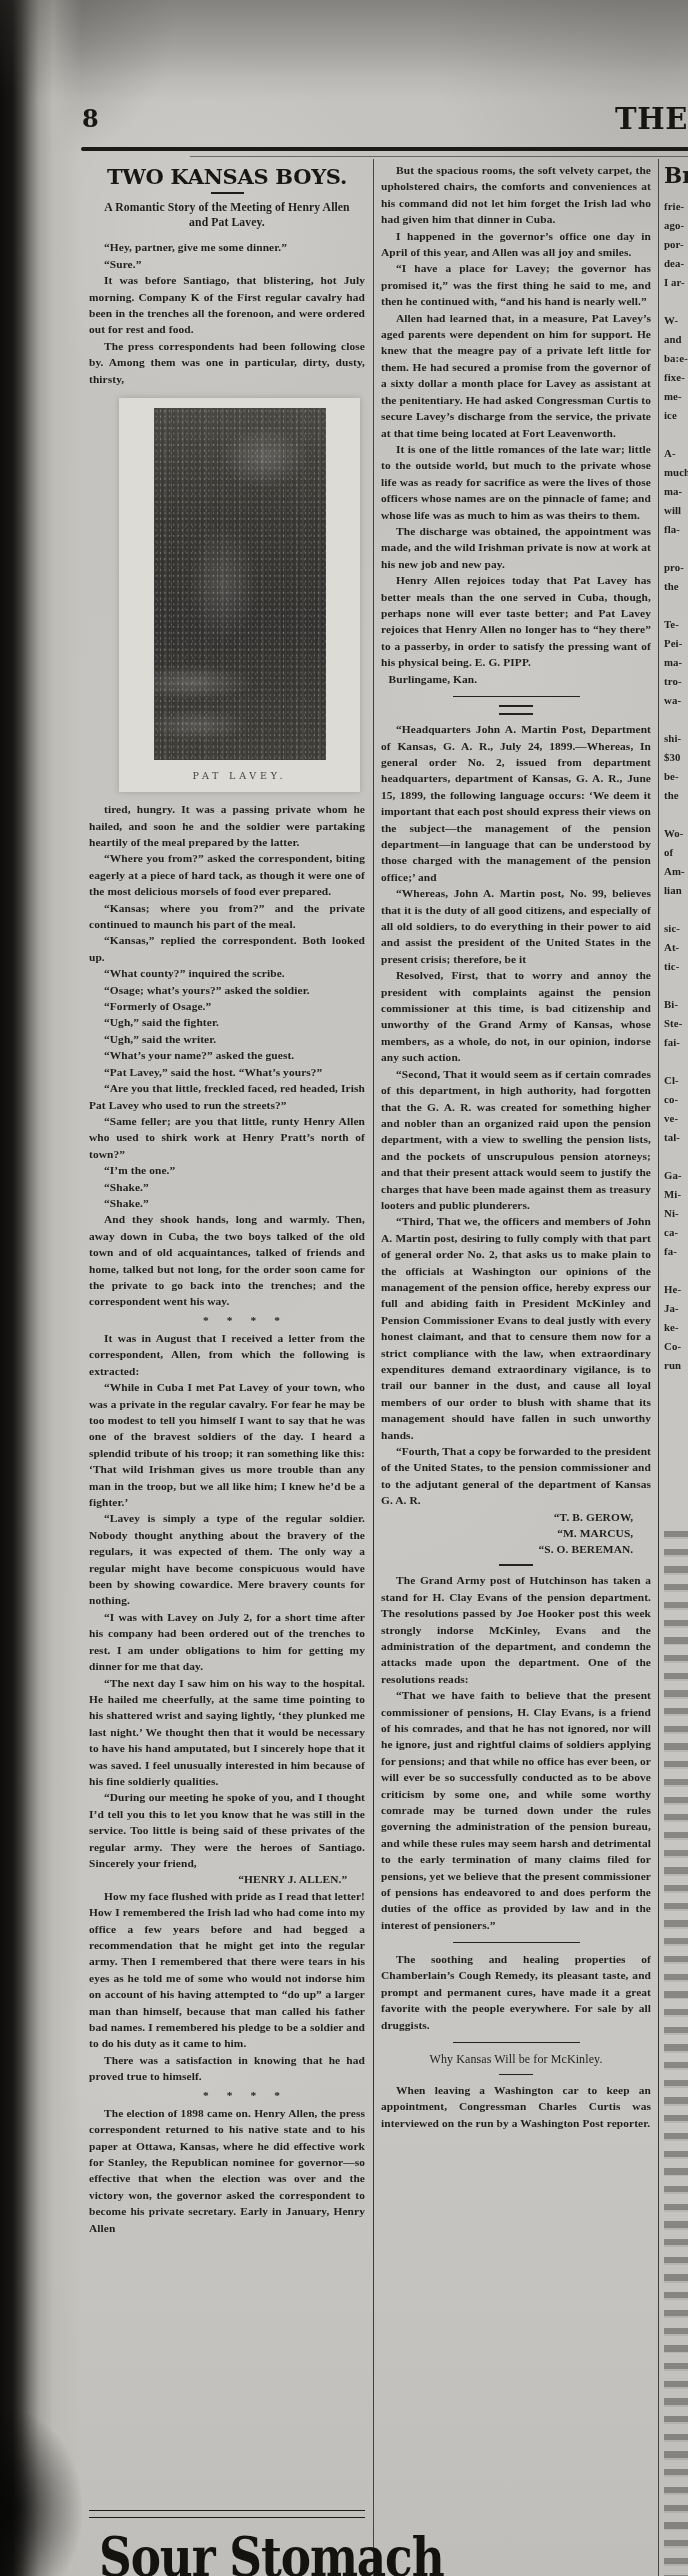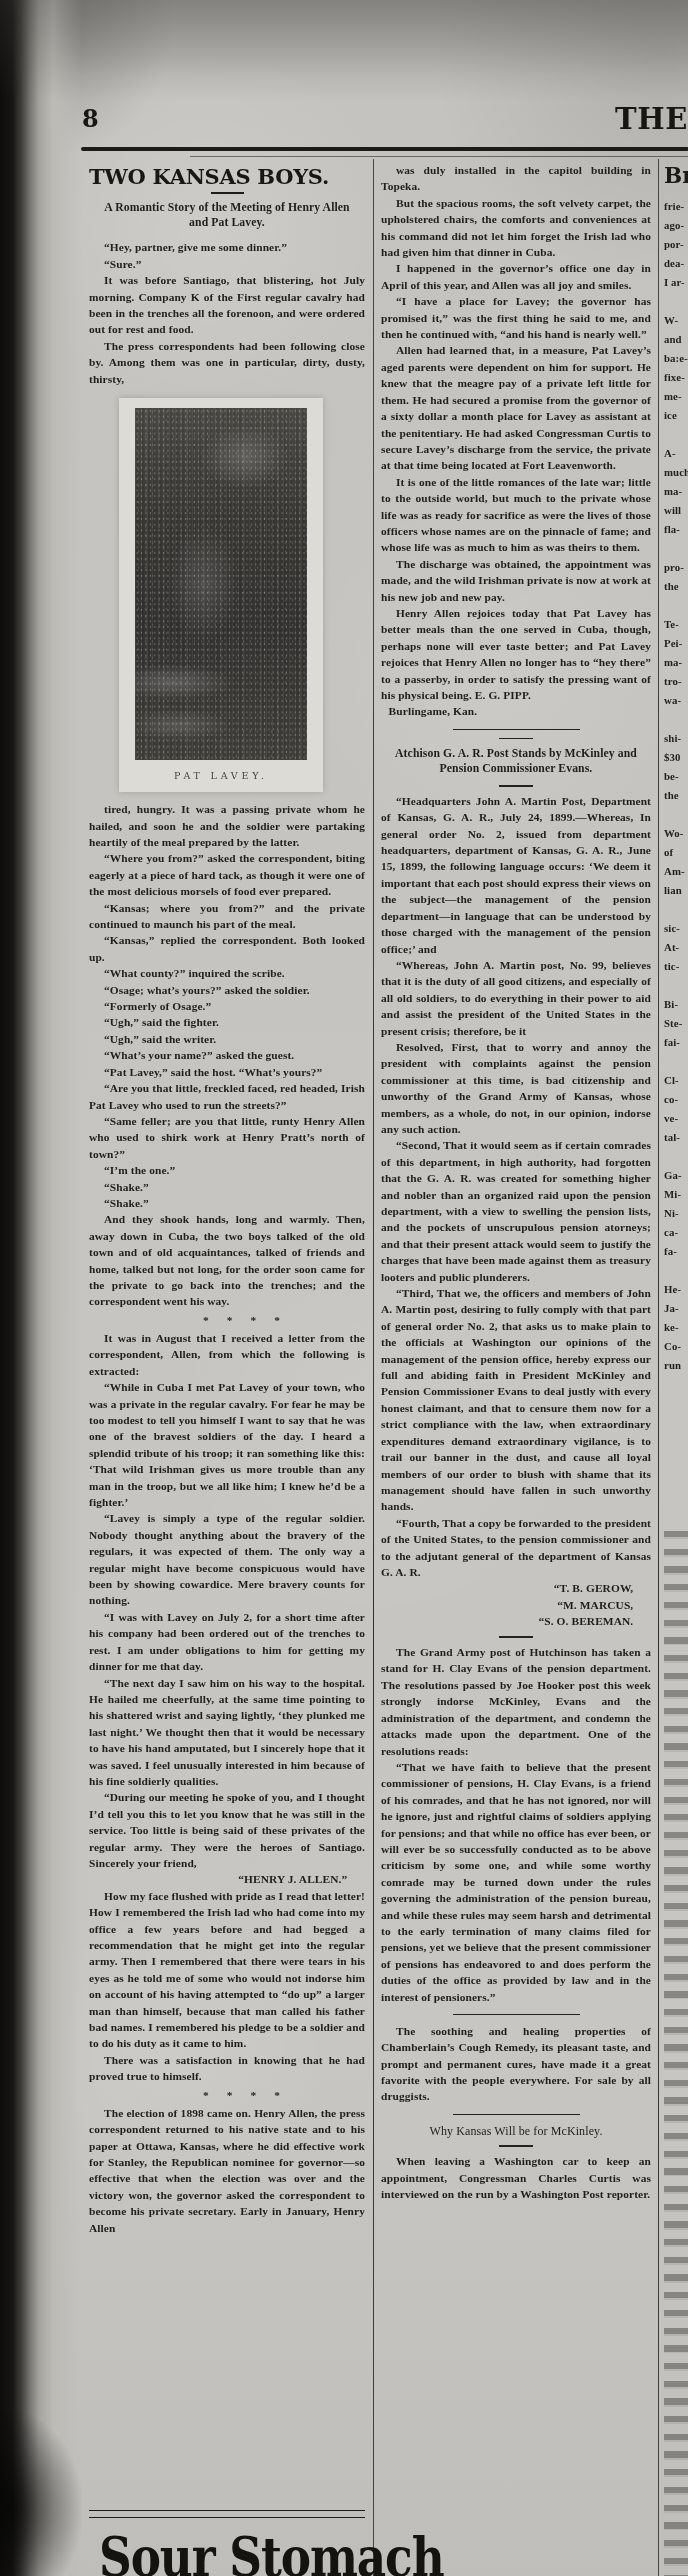--- a/index.html
+++ b/index.html
@@ -27,32 +27,32 @@
   .top-rule-echo{position:absolute;left:190px;top:156px;width:499px;height:1.3px;background:rgba(28,27,24,.55);}
   .vdiv{position:absolute;top:159px;bottom:0;width:1.3px;background:linear-gradient(#474642,#2d2c29 70%,#474642);}
   .vdiv-1{left:373px;} .vdiv-2{left:658px;}
 
   .col{position:absolute;font-size:11.4px;line-height:16.4px;letter-spacing:0.1px;}
   .col-left{left:89px;top:162px;width:276px;}
   .col-mid{left:381px;top:162px;width:270px;}
   .col-right{left:664px;top:163px;width:25px;height:1360px;overflow:hidden;}
 
   .para{margin:0;text-indent:15px;text-align:justify;font-weight:bold;}
-  .headline1{margin:2.5px 0 1.3px;font:bold 21px/24px "DejaVu Serif",serif;letter-spacing:-0.3px;color:#181713;}
+  .headline1{margin:2.5px 0 1.3px;text-align:center;font:bold 21px/24px "DejaVu Serif",serif;letter-spacing:-0.3px;color:#181713;}
   .headline2{margin:1.3px 0 1.3px;text-align:center;font:bold 19px/23px "DejaVu Serif",serif;letter-spacing:-0.3px;color:#181713;}
   .subhead{margin:3.8px 0 8.9px;text-align:center;font-weight:bold;font-size:11.7px;line-height:15px;padding:0 8.9px;}
   .subhead2{margin:3.8px 0 1.3px;text-align:center;font-weight:normal;font-size:12px;}
   .rule-short{width:33px;height:1.9px;background:#1d1c19;margin:3.8px auto 6.3px;}
   .rule-med{width:127px;height:1.3px;background:#23221f;margin:8.9px auto 7.6px;}
   .rule-dash{width:34px;height:1.9px;background:#23221f;margin:6.3px auto;}
   .stars{margin:1.9px 0;text-align:center;padding-left:29px;font-weight:bold;word-spacing:15px;}
   .sig{margin:0;text-align:right;padding-right:17.7px;font-weight:bold;text-indent:0;}
   .dateline{margin:0;text-indent:7.6px;font-weight:bold;}
 
-  .photo-frame{width:204px;margin:11.4px auto 8.9px;background:#dcdbd6;padding:9.5px 0 11.4px;
+  .photo-frame{width:241px;margin:11.4px auto 8.9px;background:#dcdbd6;padding:9.5px 0 11.4px;
     box-shadow:0 0 6.3px rgba(0,0,0,.18);}
   .photo{width:172px;height:352px;margin:0 auto;
     background:
       radial-gradient(rgba(255,255,255,.28) 0.6px, transparent 1px),
       radial-gradient(rgba(255,255,255,.16) 0.6px, transparent 1.1px),
       radial-gradient(ellipse 70px 51px at 64% 14%, rgba(255,255,255,.16), transparent 62%),
       radial-gradient(ellipse 57px 95px at 40% 50%, rgba(255,255,255,.12), transparent 62%),
       radial-gradient(ellipse 89px 25px at 22% 78%, rgba(255,255,255,.18), transparent 70%),
       radial-gradient(ellipse 76px 23px at 25% 90%, rgba(255,255,255,.14), transparent 70%),
       repeating-linear-gradient(90deg, rgba(255,255,255,.05) 0 1.3px, rgba(0,0,0,.06) 1.3px 3.2px, transparent 3.2px 5.7px),
@@ -136,34 +136,32 @@
         <p class="para">There was a satisfaction in knowing that he had proved true to himself.</p>
       </div>
     <p class="stars">* * * *</p>
     <div>
         <p class="para">The election of 1898 came on.  Henry Allen, the press correspondent returned to his native state and to his paper at Ottawa, Kansas, where he did effective work for Stanley, the Republican nominee for governor—so effective that when the election was over and the victory won, the governor asked the correspondent to become his private secretary.  Early in January, Henry Allen</p>
       </div>
   </div>
 
   <div class="col col-mid">
     <div>
-        <p class="para">was duly installed in the capitol building in Topeka.</p>
         <p class="para">But the spacious rooms, the soft velvety carpet, the upholstered chairs, the comforts and conveniences at his command did not let him forget the Irish lad who had given him that dinner in Cuba.</p>
         <p class="para">I happened in the governor’s office one day in April of this year, and Allen was all joy and smiles.</p>
         <p class="para">“I have a place for Lavey; the governor has promised it,” was the first thing he said to me, and then he continued with, “and his hand is nearly well.”</p>
         <p class="para">Allen had learned that, in a measure, Pat Lavey’s aged parents were dependent on him for support.  He knew that the meagre pay of a private left little for them.  He had secured a promise from the governor of a sixty dollar a month place for Lavey as assistant at the penitentiary.  He had asked Congressman Curtis to secure Lavey’s discharge from the service, the private at that time being located at Fort Leavenworth.</p>
         <p class="para">It is one of the little romances of the late war; little to the outside world, but much to the private whose life was as ready for sacrifice as were the lives of those officers whose names are on the pinnacle of fame; and whose life was as much to him as was theirs to them.</p>
         <p class="para">The discharge was obtained, the appointment was made, and the wild Irishman private is now at work at his new job and new pay.</p>
         <p class="para">Henry Allen rejoices today that Pat Lavey has better meals than the one served in Cuba, though, perhaps none will ever taste better; and Pat Lavey rejoices that Henry Allen no longer has to “hey there” to a passerby, in order to satisfy the pressing want of his physical being.   E. G. PIPP.</p>
       </div>
     <p class="dateline">Burlingame, Kan.</p>
 
     <div class="rule-med"></div>
     <div class="rule-dash"></div>
-    <h2 class="subhead">Atchison G. A. R. Post Stands by McKinley and Pension Commissioner Evans.</h2>
     <div class="rule-dash"></div>
 
     <div>
         <p class="para">“Headquarters John A. Martin Post, Department of Kansas, G. A. R., July 24, 1899.—Whereas, In general order No. 2, issued from department headquarters, department of Kansas, G. A. R., June 15, 1899, the following language occurs: ‘We deem it important that each post should express their views on the subject—the management of the pension department—in language that can be understood by those charged with the management of the pension office;’ and</p>
         <p class="para">“Whereas, John A. Martin post, No. 99, believes that it is the duty of all good citizens, and especially of all old soldiers, to do everything in their power to aid and assist the president of the United States in the present crisis; therefore, be it</p>
         <p class="para">Resolved, First, that to worry and annoy the president with complaints against the pension commissioner at this time, is bad citizenship and unworthy of the Grand Army of Kansas, whose members, as a whole, do not, in our opinion, indorse any such action.</p>
         <p class="para">“Second, That it would seem as if certain comrades of this department, in high authority, had forgotten that the G. A. R. was created for something higher and nobler than an organized raid upon the pension department, with a view to swelling the pension lists, and the pockets of unscrupulous pension atorneys; and that their present attack would seem to justify the charges that have been made against them as treasury looters and public plunderers.</p>
         <p class="para">“Third, That we, the officers and members of John A. Martin post, desiring to fully comply with that part of general order No. 2, that asks us to make plain to the officials at Washington our opinions of the management of the pension office, hereby express our full and abiding faith in President McKinley and Pension Commissioner Evans to deal justly with every honest claimant, and that to censure them now for a strict compliance with the law, when extraordinary expenditures demand extraordinary vigilance, is to trail our banner in the dust, and cause all loyal members of our order to blush with shame that its management should have fallen in such unworthy hands.</p>
         <p class="para">“Fourth, That a copy be forwarded to the president of the United States, to the pension commissioner and to the adjutant general of the department of Kansas G. A. R.</p>
       </div>

